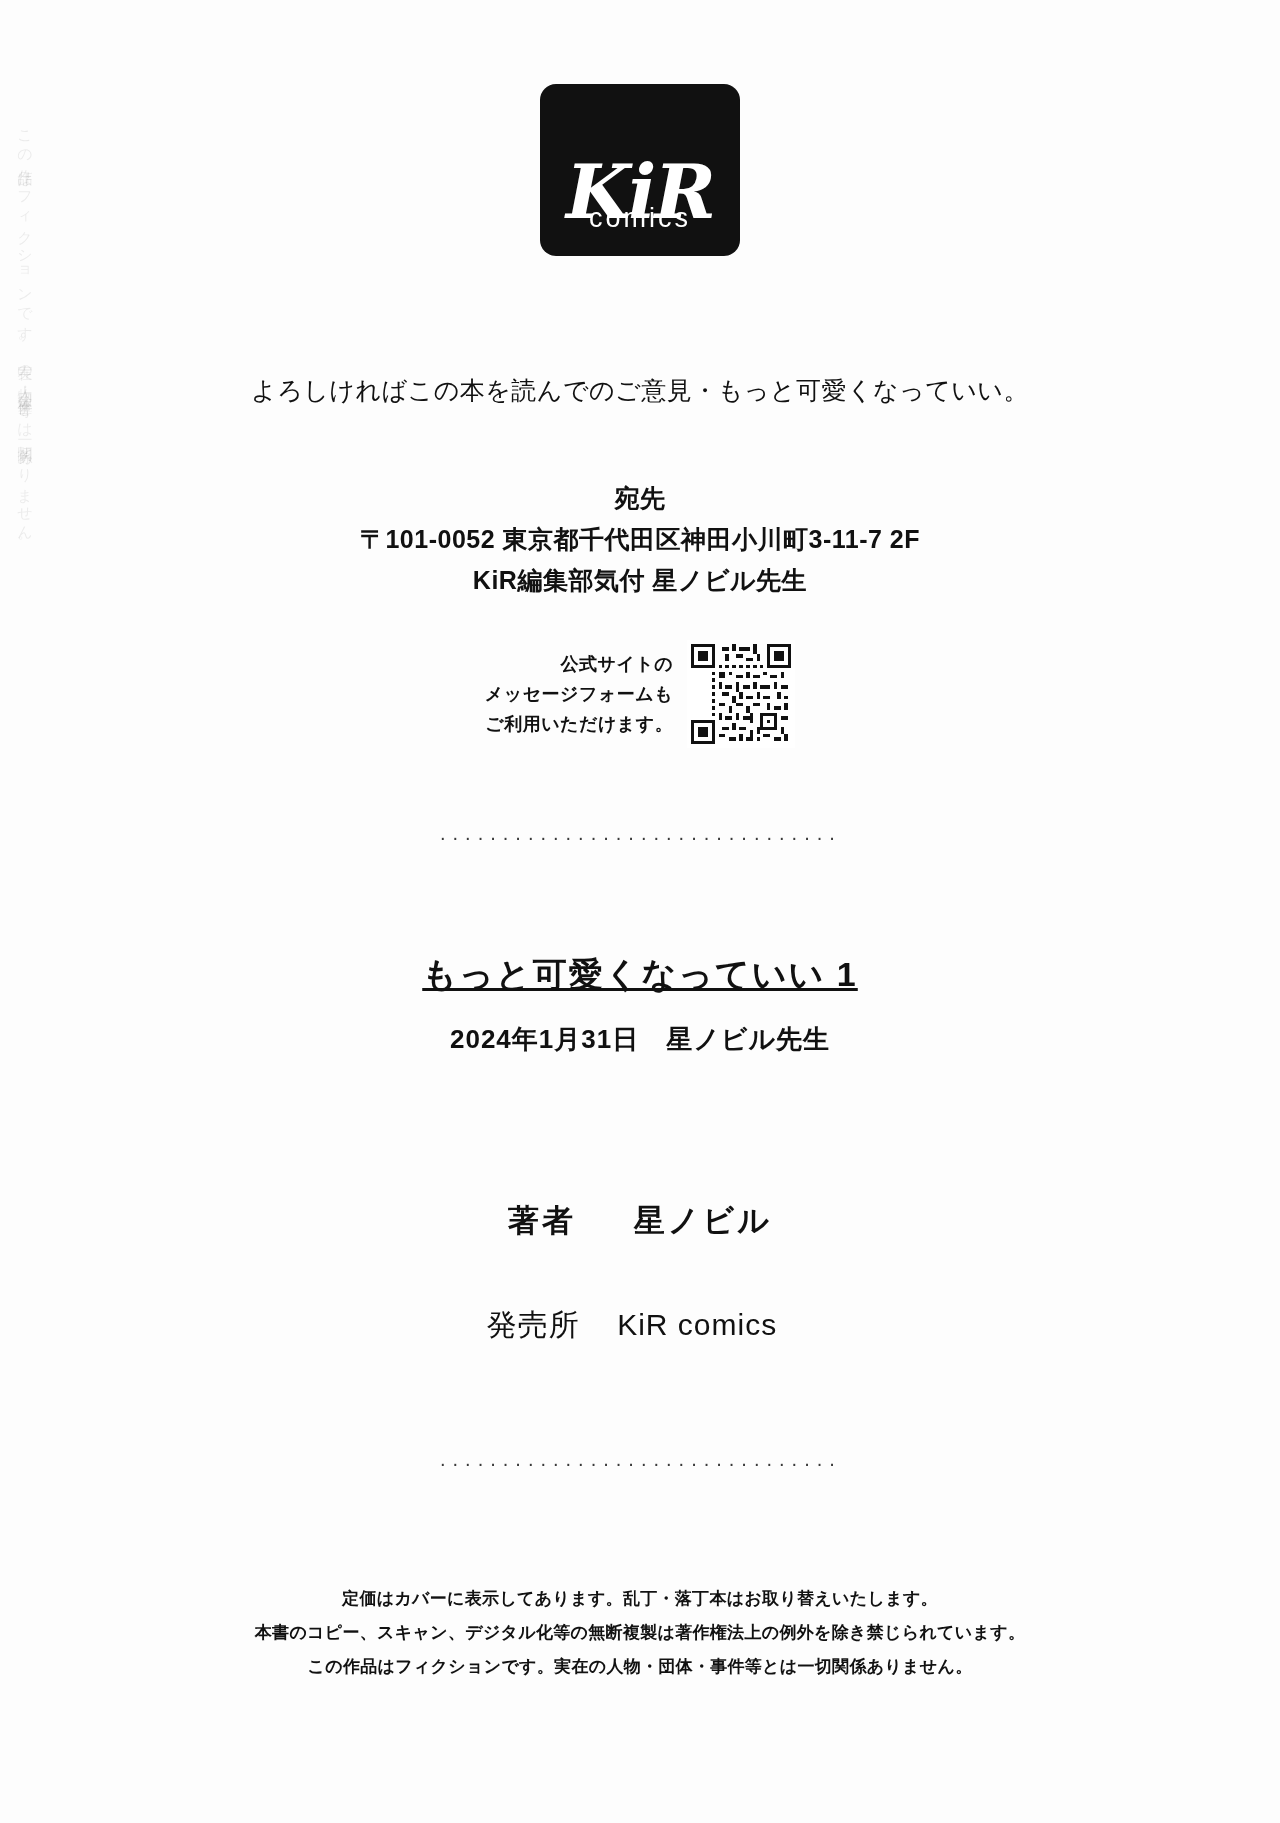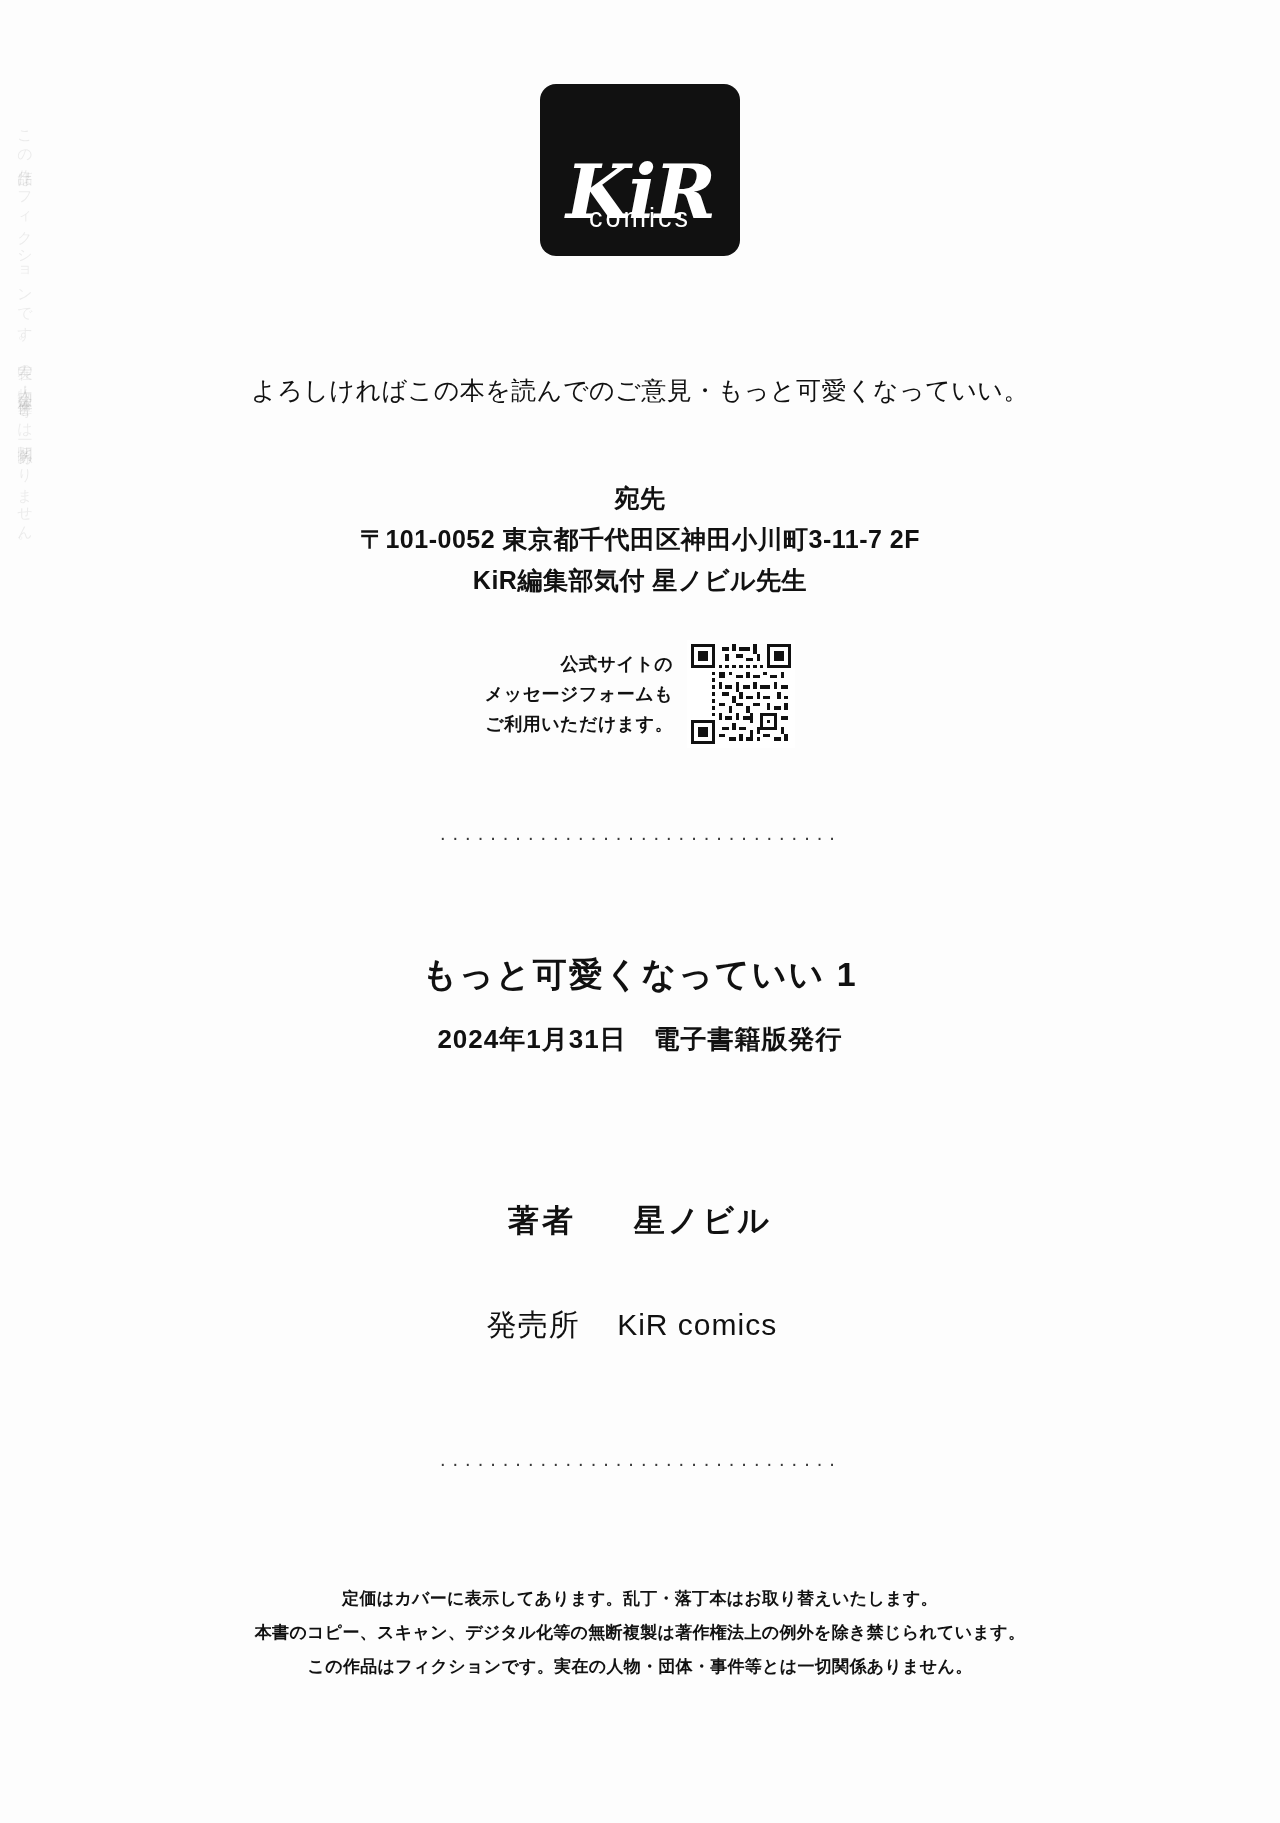--- a/index.html
+++ b/index.html
@@ -144,20 +144,21 @@
 
   
   .title {
     position: absolute;
     left: 0; right: 0;
     top: 952px;
     text-align: center;
     font-size: 34px;
     font-weight: 700;
     letter-spacing: 2px;
+    text-decoration: underline;
   }
   .pubdate {
     position: absolute;
     left: 0; right: 0;
     top: 1022px;
     text-align: center;
     font-size: 26px;
     font-weight: 700;
     letter-spacing: 1px;
   }
@@ -329,21 +330,21 @@
           <rect x="24" y="27" width="2" height="1"></rect>
             <rect x="27" y="26" width="1" height="2"></rect>
         </g>
       </svg>
     </div>
   </div>
 
   <div class="dots dots-1">.....................................</div>
 
   <div class="title">もっと可愛くなっていい 1</div>
-  <div class="pubdate">2024年1月31日　電子書籍版発行</div>
+  <div class="pubdate">2024年1月31日　星ノビル先生</div>
 
   <div class="author">
     <span class="label">著者</span>
     <span>星ノビル</span>
   </div>
 
   <div class="publisher">
     <span class="label">発売所</span>
     <span>KiR comics</span>
   </div>

